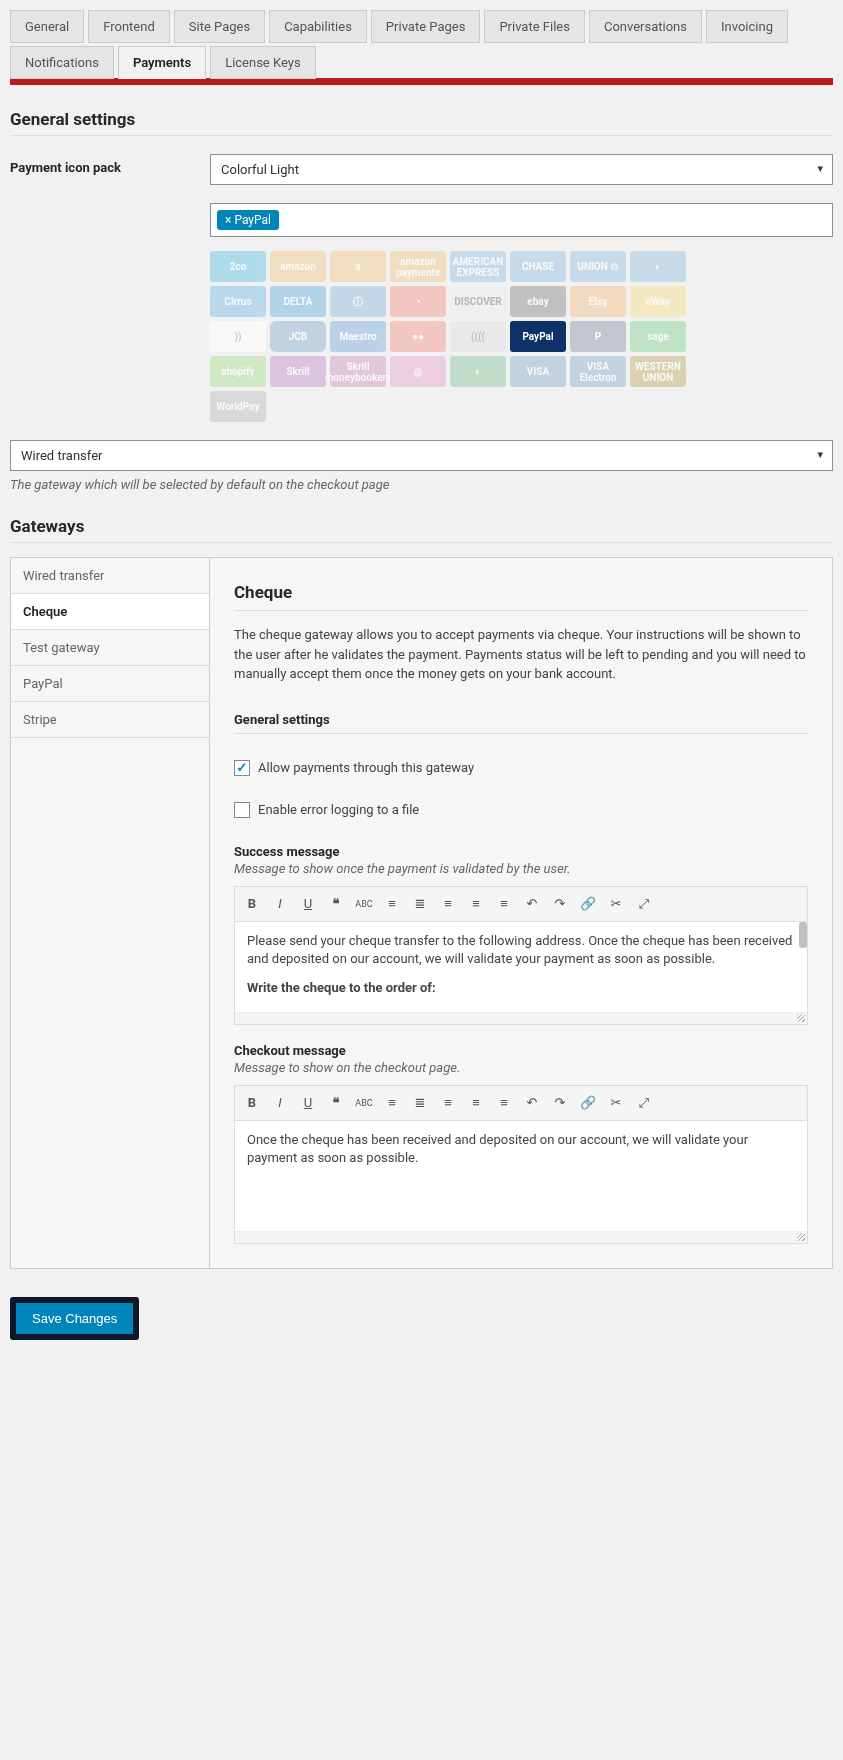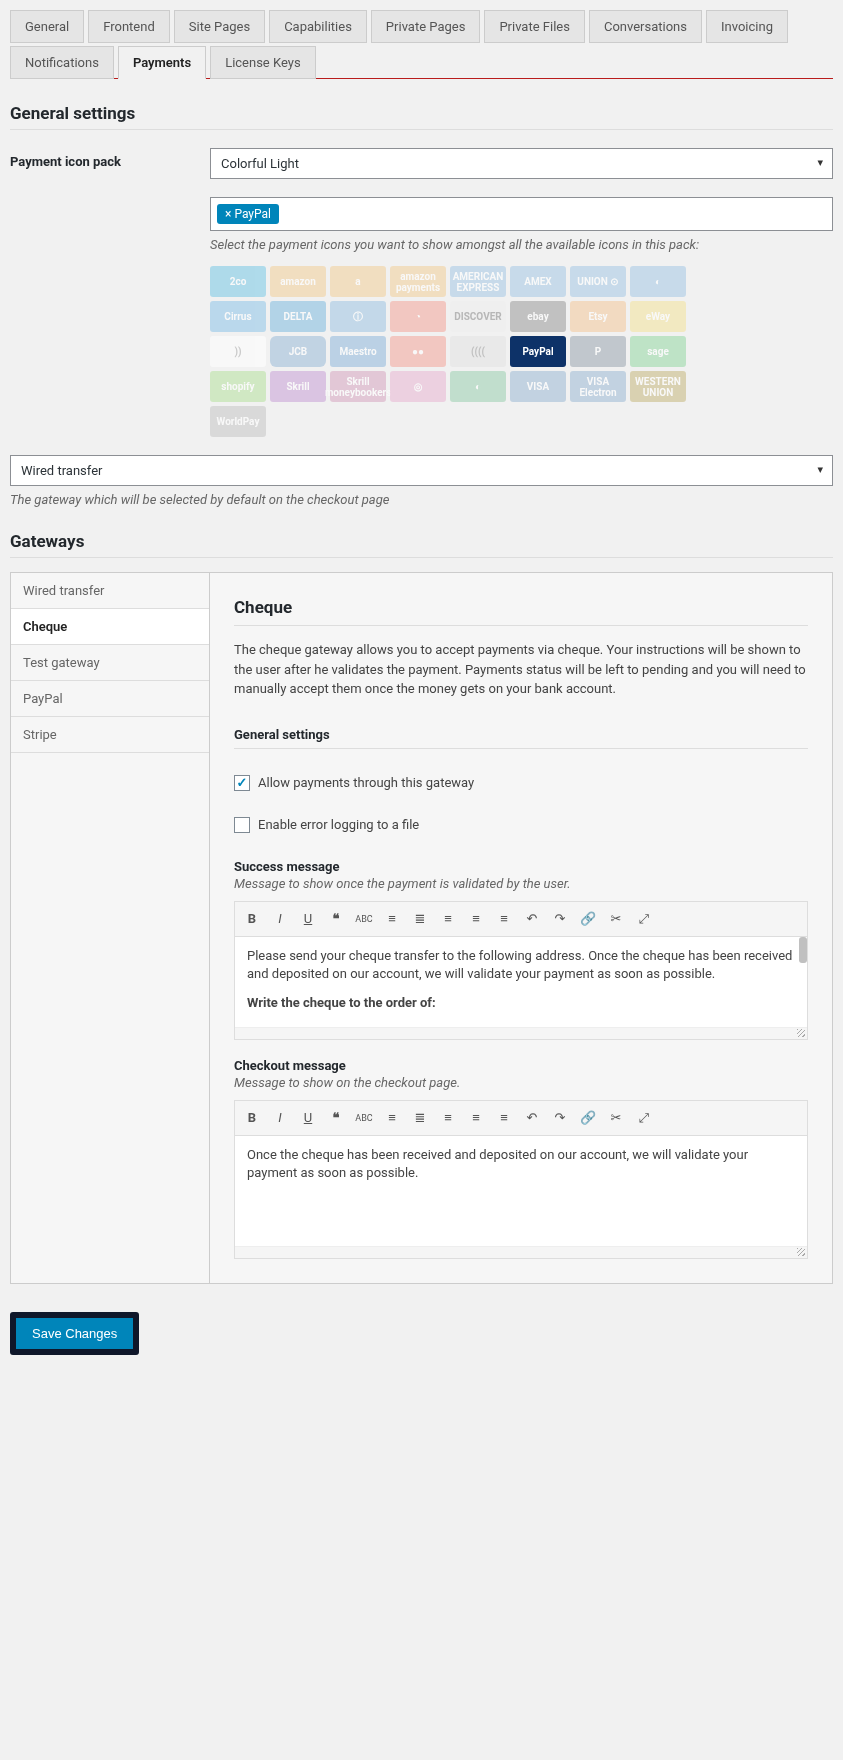--- a/index.html
+++ b/index.html
@@ -1,17 +1,17 @@
 <!DOCTYPE html>
 <html><head>
 <meta charset="utf-8">
 <style>
 * { box-sizing: border-box; margin: 0; padding: 0; }
 body { font-family: -apple-system, BlinkMacSystemFont, "Segoe UI", Roboto, sans-serif; background: #f1f1f1; color: #444; padding: 10px; font-size: 13px; width: 843px; }
-.tabs { display: flex; flex-wrap: wrap; gap: 4px; border-bottom: 1px solid #b91c1c; padding-bottom: 0; }
+.tabs { display: flex; flex-wrap: wrap; gap: 4px; border-bottom: 7px solid #b91c1c; padding-bottom: 0; }
 .tab { background: #e5e5e5; border: 1px solid #ccc; padding: 8px 14px; cursor: pointer; color: #555; font-size: 13px; margin-bottom: -1px; }
 .tab.active { background: #f1f1f1; border-bottom-color: #f1f1f1; font-weight: 600; color: #222; }
 h2.section { font-size: 17px; font-weight: 700; color: #23282d; margin: 24px 0 6px; border-bottom: 1px solid #ddd; padding-bottom: 6px; }
 .form-row { display: flex; margin: 18px 0 0; }
 .form-label { width: 200px; font-weight: 700; color: #23282d; font-size: 13px; padding-top: 6px; }
 .form-field { flex: 1; }
 .select { width: 100%; padding: 7px 10px; border: 1px solid #8c8f94; background: #fff; font-size: 13px; color: #2c3338; appearance: none; position: relative; }
 .select-wrap { position: relative; }
 .select-wrap::after { content: "▾"; position: absolute; right: 10px; top: 8px; color: #333; pointer-events: none; font-size: 11px; }
 .tag-input { border: 1px solid #8c8f94; background: #fff; padding: 6px; margin-top: 18px; }
@@ -67,28 +67,27 @@
 
 <div class="form-row">
   <div class="form-label">Payment icon pack</div>
   <div class="form-field">
     <div class="select-wrap">
       <div class="select">Colorful Light</div>
     </div>
     <div class="tag-input">
       <span class="tag">× PayPal</span>
     </div>
-    <div class="helper">Select the payment icons you want to show amongst all the available icons in this pack:</div>
     <div class="icon-grid" id="icon-grid">
         <div class="pay-icon" style="background: rgb(121, 200, 230);">2co</div>
         <div class="pay-icon" style="background: rgb(242, 207, 153);">amazon</div>
         <div class="pay-icon" style="background: rgb(242, 207, 153);">a</div>
         <div class="pay-icon" style="background: rgb(242, 207, 153);">amazon payments</div>
         <div class="pay-icon" style="background: rgb(165, 201, 229);">AMERICAN EXPRESS</div>
-        <div class="pay-icon" style="background: rgb(165, 201, 229);">AMEX</div>
+        <div class="pay-icon" style="background: rgb(165, 201, 229);">CHASE</div>
         <div class="pay-icon" style="background: rgb(165, 201, 229);">UNION ⊙</div>
         <div class="pay-icon" style="background: rgb(165, 201, 229);">◐</div>
         <div class="pay-icon" style="background: rgb(142, 196, 232);">Cirrus</div>
         <div class="pay-icon" style="background: rgb(127, 188, 224);">DELTA</div>
         <div class="pay-icon" style="background: rgb(158, 197, 227);">ⓘ</div>
         <div class="pay-icon" style="background: rgb(243, 165, 154);">◔</div>
         <div class="pay-icon" style="background: rgb(238, 238, 238); color: rgb(136, 136, 136);">DISCOVER</div>
         <div class="pay-icon" style="background: rgb(154, 154, 154);">ebay</div>
         <div class="pay-icon" style="background: rgb(244, 200, 155);">Etsy</div>
         <div class="pay-icon" style="background: rgb(244, 227, 154);">eWay</div>

